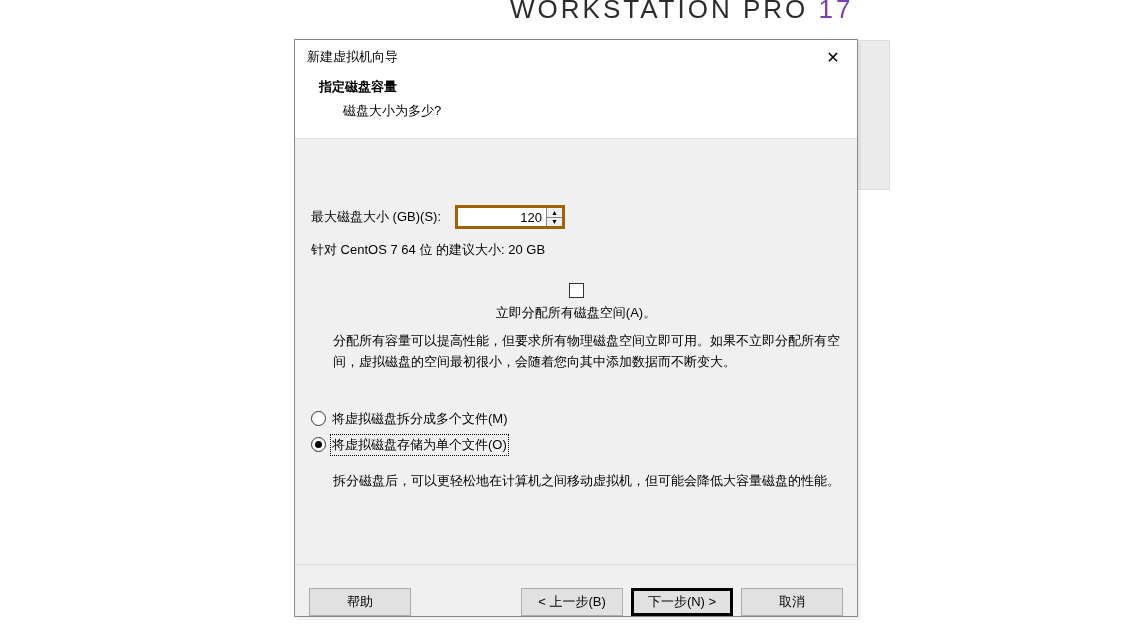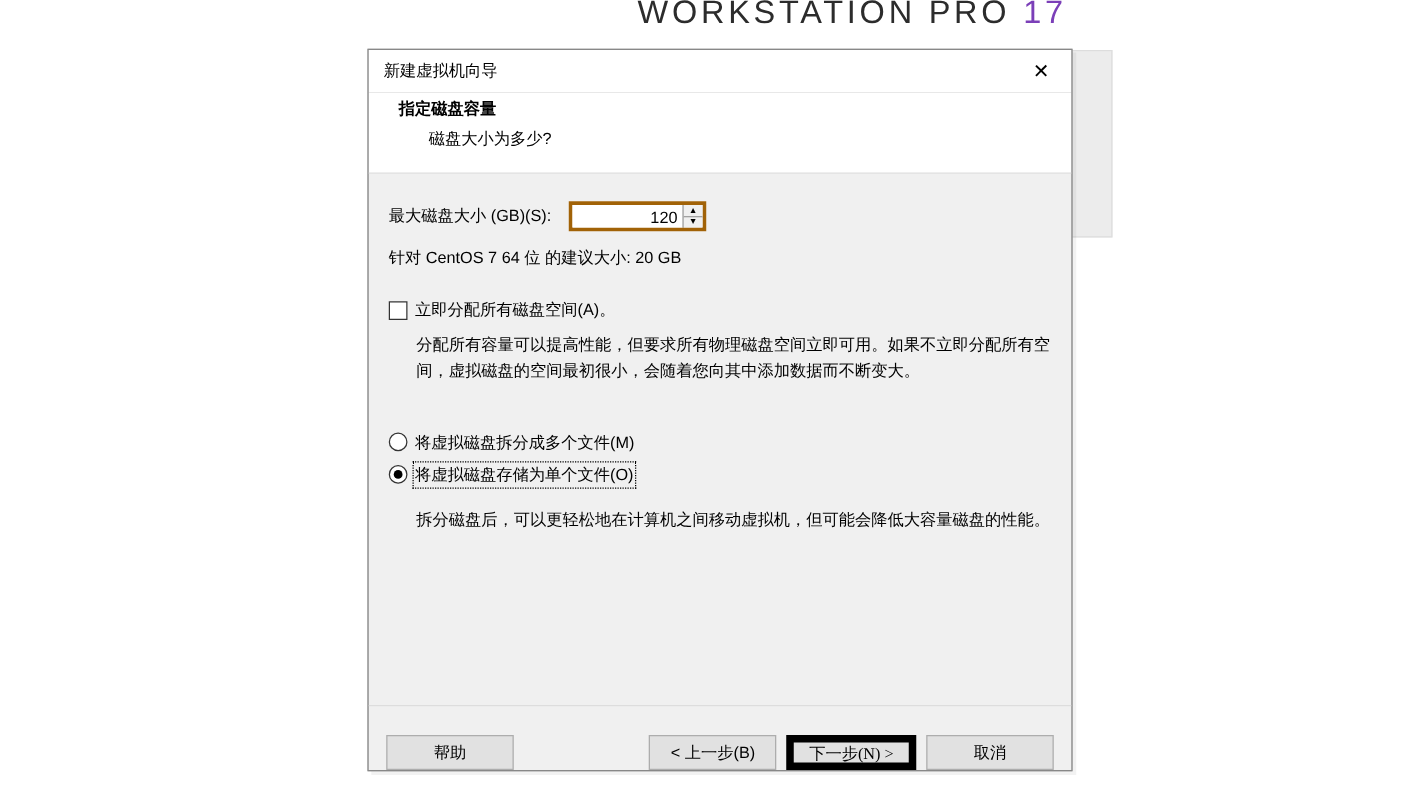--- a/index.html
+++ b/index.html
@@ -34,21 +34,21 @@
       height: 150px;
       background: #ececec;
       border: 1px solid #ddd;
     }
     .dialog {
       position: absolute;
       left: 294px;
       top: 39px;
       width: 564px;
       height: 578px;
-      background: #a3a3a3;
+      background: #a21caf;
       border: 1px solid #888;
       box-shadow: 3px 3px 0 rgba(0,0,0,0.05);
       display: flex;
       flex-direction: column;
     }
     .titlebar {
       height: 34px;
       background: #fff;
       display: flex;
       align-items: center;
@@ -86,20 +86,21 @@
       padding: 22px 16px 10px;
       background: #f0f0f0;
       font-size: 13px;
       color: #000;
     }
     .size-row {
       display: flex;
       align-items: center;
       gap: 14px;
       margin-bottom: 12px;
+      margin-top: 44px;
     }
     .size-label { }
     .spinner {
       display: flex;
       align-items: stretch;
       border: 3px solid #a16207;
       background: #fff;
       height: 24px;
     }
     .spinner-input {
@@ -128,20 +129,21 @@
       cursor: pointer;
       user-select: none;
     }
     .spin:first-child { border-bottom: 1px solid #888; }
     .recommended { margin-bottom: 24px; }
     .check-row {
       display: flex;
       align-items: center;
       gap: 6px;
       margin-bottom: 8px;
+      flex-direction: column;
     }
     .checkbox {
       width: 15px;
       height: 15px;
       border: 1px solid #333;
       background: #fff;
     }
     .desc {
       padding-left: 22px;
       line-height: 1.65;
@@ -193,22 +195,21 @@
       min-width: 102px;
       height: 28px;
       background: #e1e1e1;
       border: 1px solid #adadad;
       font-family: inherit;
       font-size: 13px;
       cursor: pointer;
       padding: 0 12px;
     }
     .btn.default {
-      border: 6px solid #000000;
-      font-family: Liberation Serif, serif;
+      border: 3px solid #000000;
     }
   </style>
 </head>
 <body>
 
 <div class="brand">
   <span>WORKSTATION PRO</span>
   <span class="brand-version">17</span>
 </div>
 

